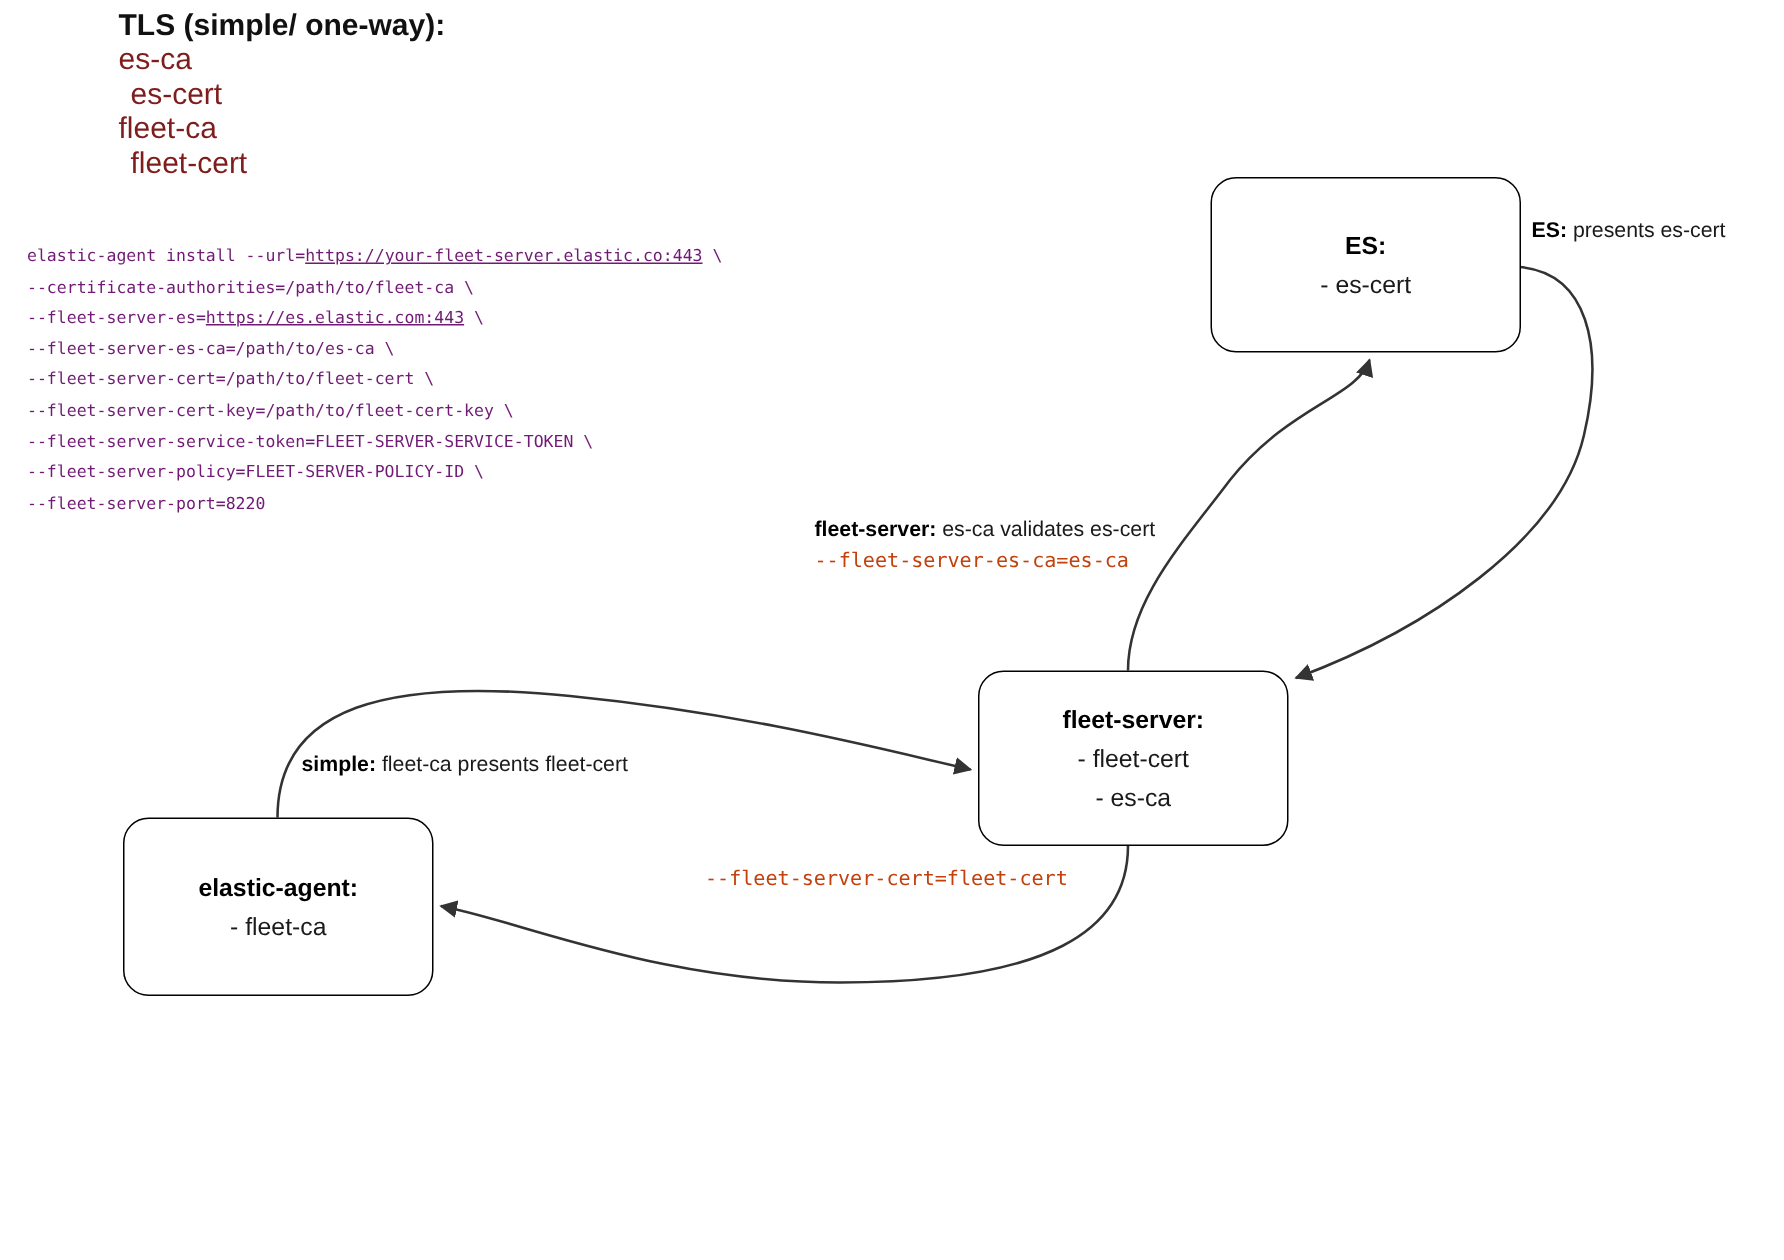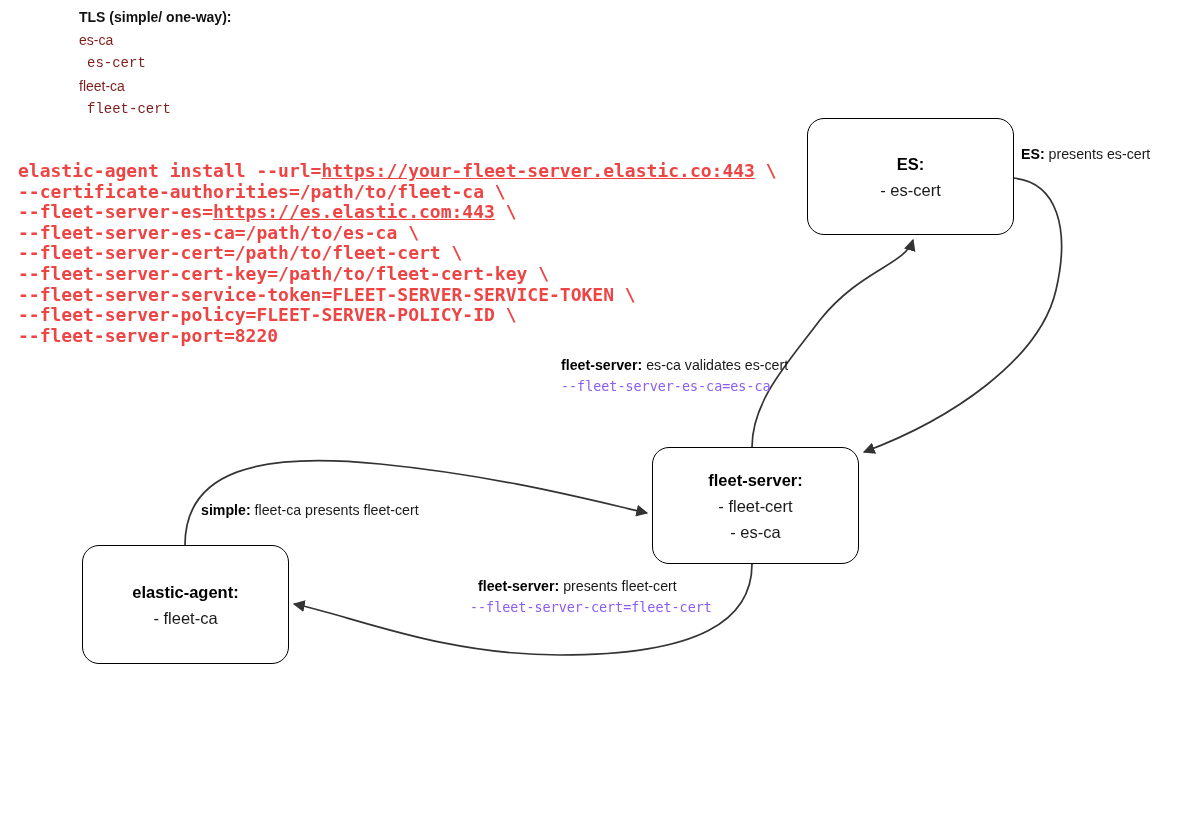--- a/index.html
+++ b/index.html
@@ -14,41 +14,40 @@
     font-family: "Liberation Sans", sans-serif;
     color: #1a1a1a;
     overflow: hidden;
   }
 
   
   #legend {
     position: absolute;
     left: 79px;
     top: 6px;
-    font-size: 14px;
+    font-size: 20px;
     line-height: 23px;
   }
   #legend .legend-title {
     font-weight: bold;
     color: #111111;
   }
   #legend .legend-line { color: #7f1d1d; }
-  #legend .legend-line.indent { padding-left: 8px; font-family: Liberation Mono, monospace; }
+  #legend .legend-line.indent { padding-left: 8px; }
 
   
   #command-block {
     position: absolute;
     left: 18px;
     top: 161px;
     font-family: "DejaVu Sans Mono", monospace;
-    font-size: 18px;
+    font-size: 11px;
     line-height: 20.6px;
-    color: #ef4444;
+    color: #701a75;
     white-space: pre;
-    font-weight: bold;
   }
   #command-block .u { text-decoration: underline; }
 
   
   #edges {
     position: absolute;
     left: 0;
     top: 0;
     width: 1189px;
     height: 840px;
@@ -86,25 +85,25 @@
     position: absolute;
     font-size: 14.2px;
     line-height: 21px;
     color: #1a1a1a;
     white-space: nowrap;
   }
   .edge-label .lbl-bold { font-weight: bold; color: #000000; }
   .edge-label .lbl-mono {
     font-family: "DejaVu Sans Mono", monospace;
     font-size: 13.4px;
-    color: #8b5cf6;
+    color: #c2410c;
   }
 
   #label-es-presents      { left: 1021px; top: 144px; }
-  #label-fs-validates     { left: 561px;  top: 343px; margin-top: 12px; }
+  #label-fs-validates     { left: 543px;  top: 343px; }
   #label-agent-validates  { left: 192px;  top: 500px; text-align: left; }
   #label-fs-presents      { left: 470px;  top: 576px; text-align: left; }
 </style>
 </head>
 <body>
 
 <div id="legend">
   <div class="legend-title">TLS (simple/ one-way):</div>
   <div class="legend-line">es-ca</div>
   <div class="legend-line indent">es-cert</div>
@@ -159,17 +158,14 @@
   <div class="lbl-mono">--fleet-server-es-ca=es-ca</div>
 </div>
 
 <div class="edge-label" id="label-agent-validates">
   <div style="padding-left:9px;">
     <span class="lbl-bold">simple:</span><span> fleet-ca presents fleet-cert</span>
   </div>
 </div>
 
 <div class="edge-label" id="label-fs-presents">
-  <div style="padding-left:8px;">
-    <span class="lbl-bold">fleet-server:</span><span> presents fleet-cert</span>
-  </div>
   <div class="lbl-mono">--fleet-server-cert=fleet-cert</div>
 </div>
 
 </body></html>

